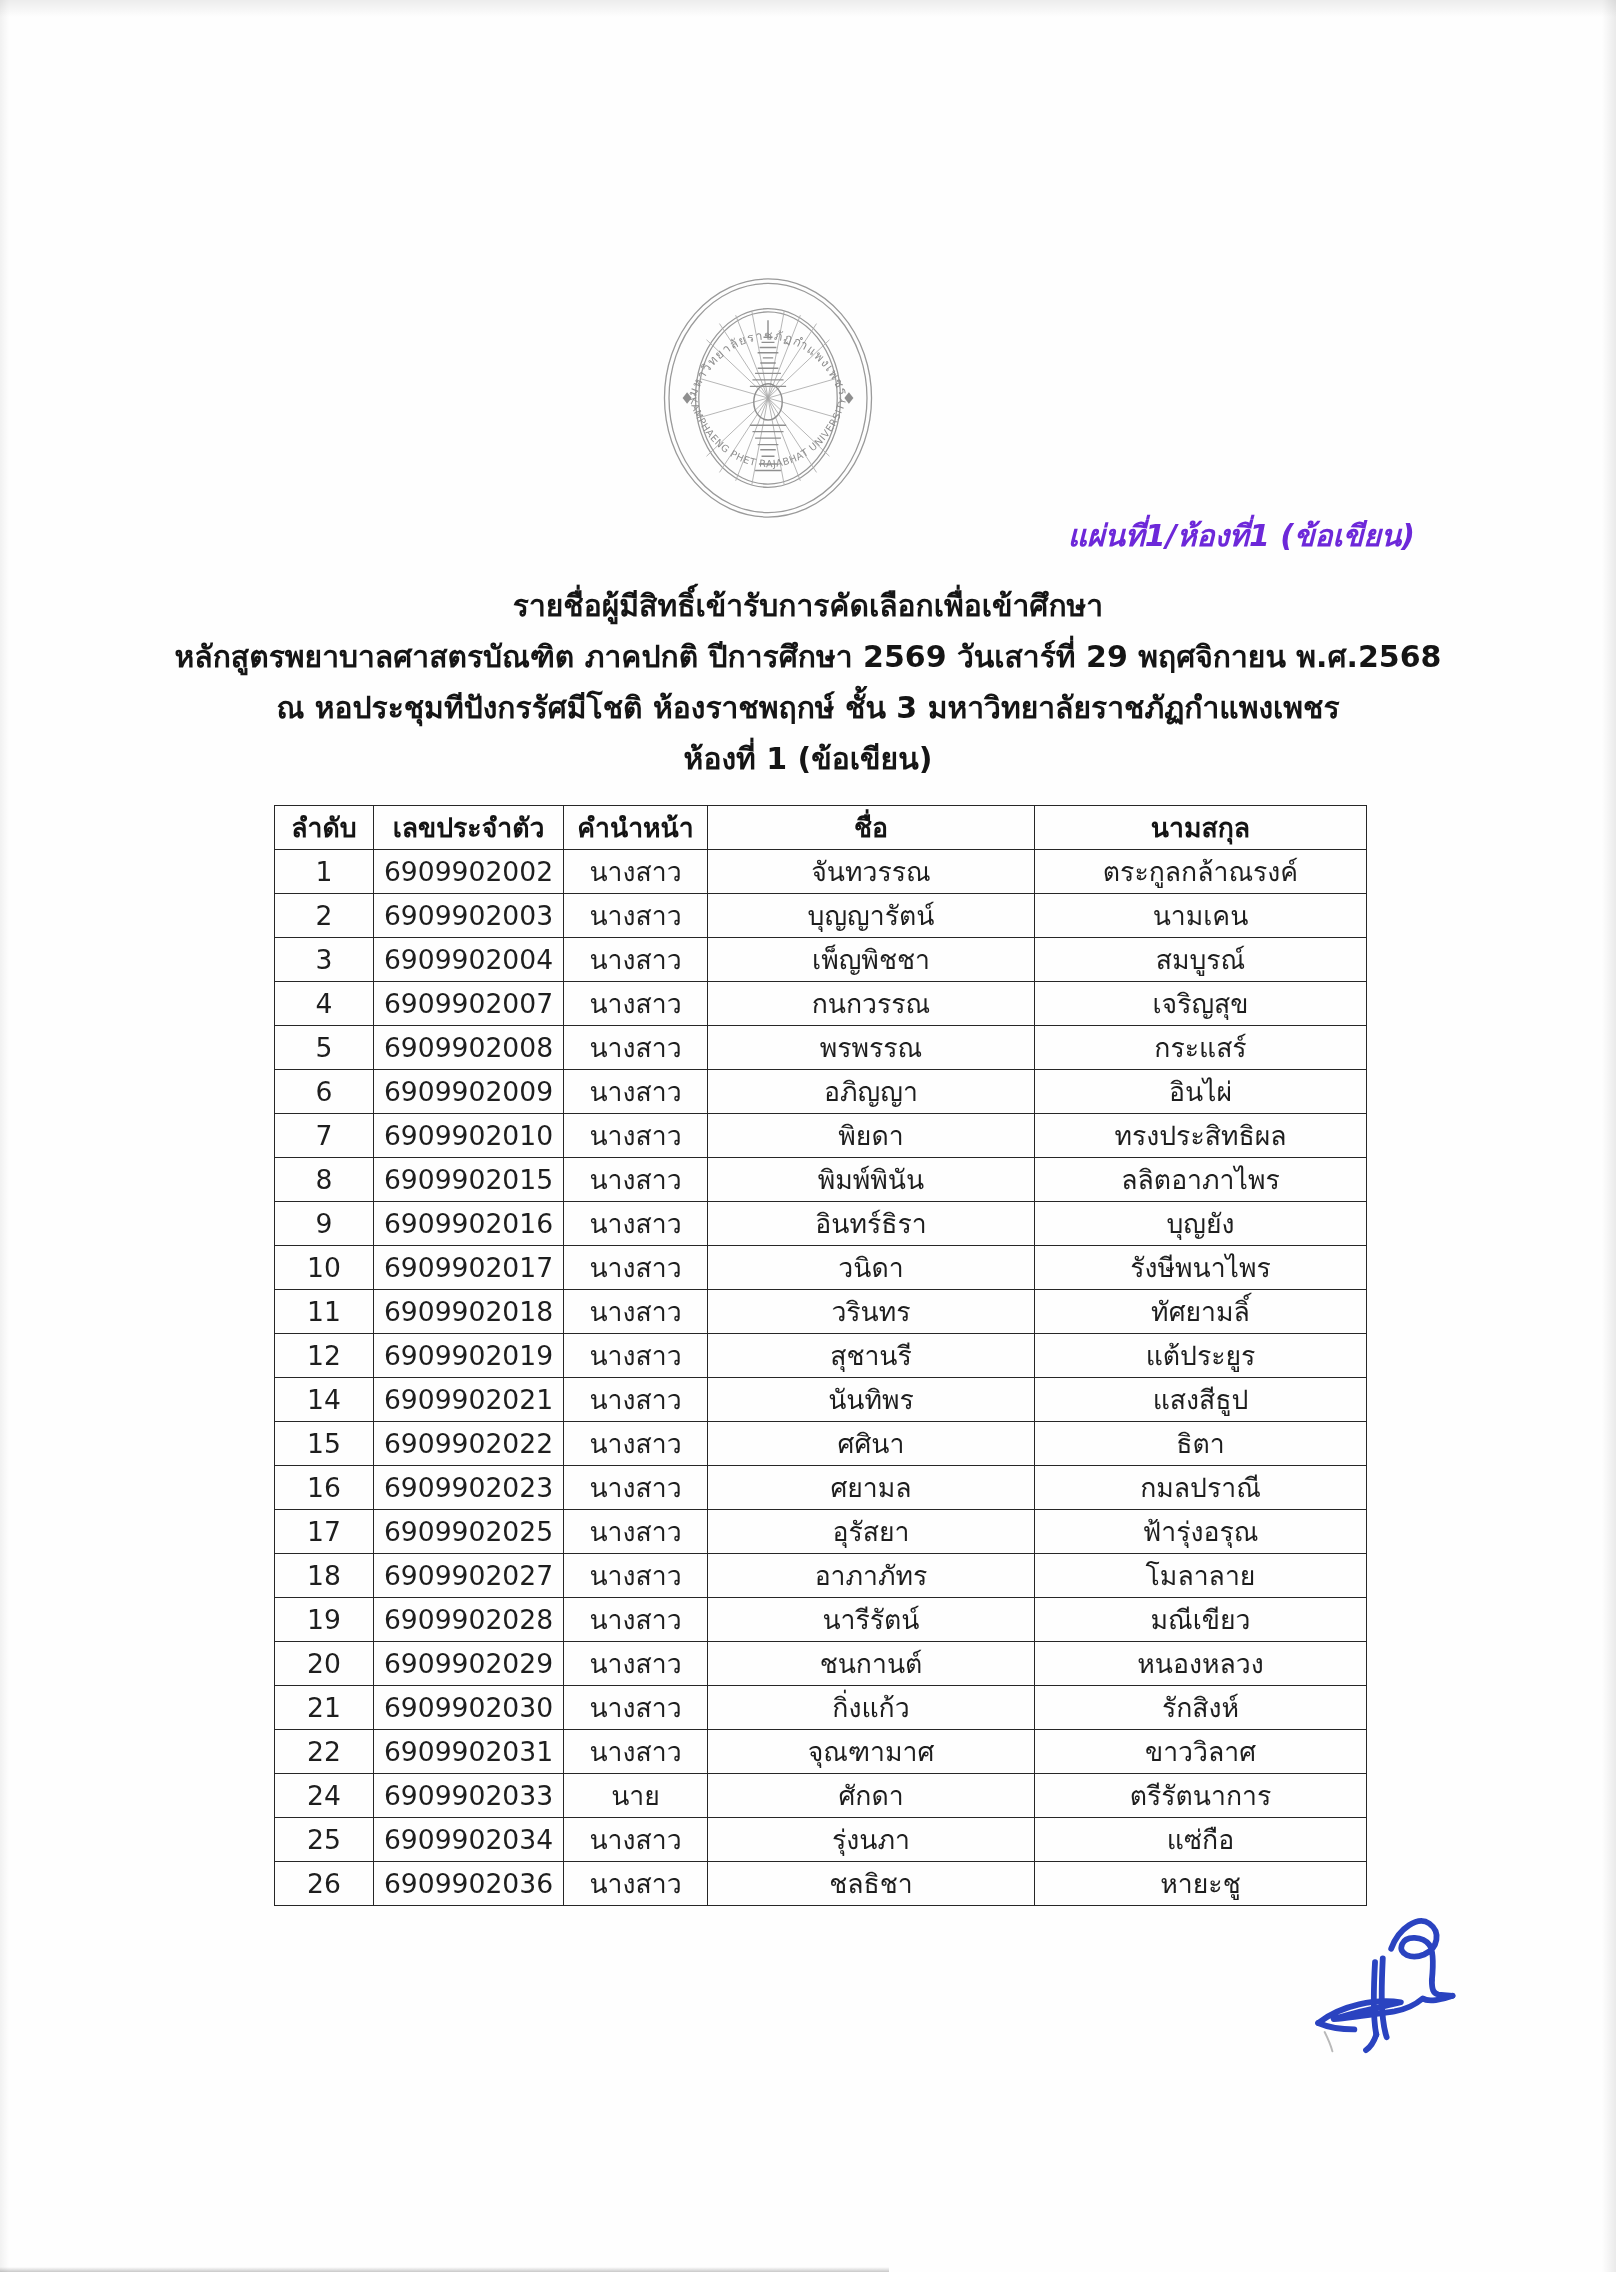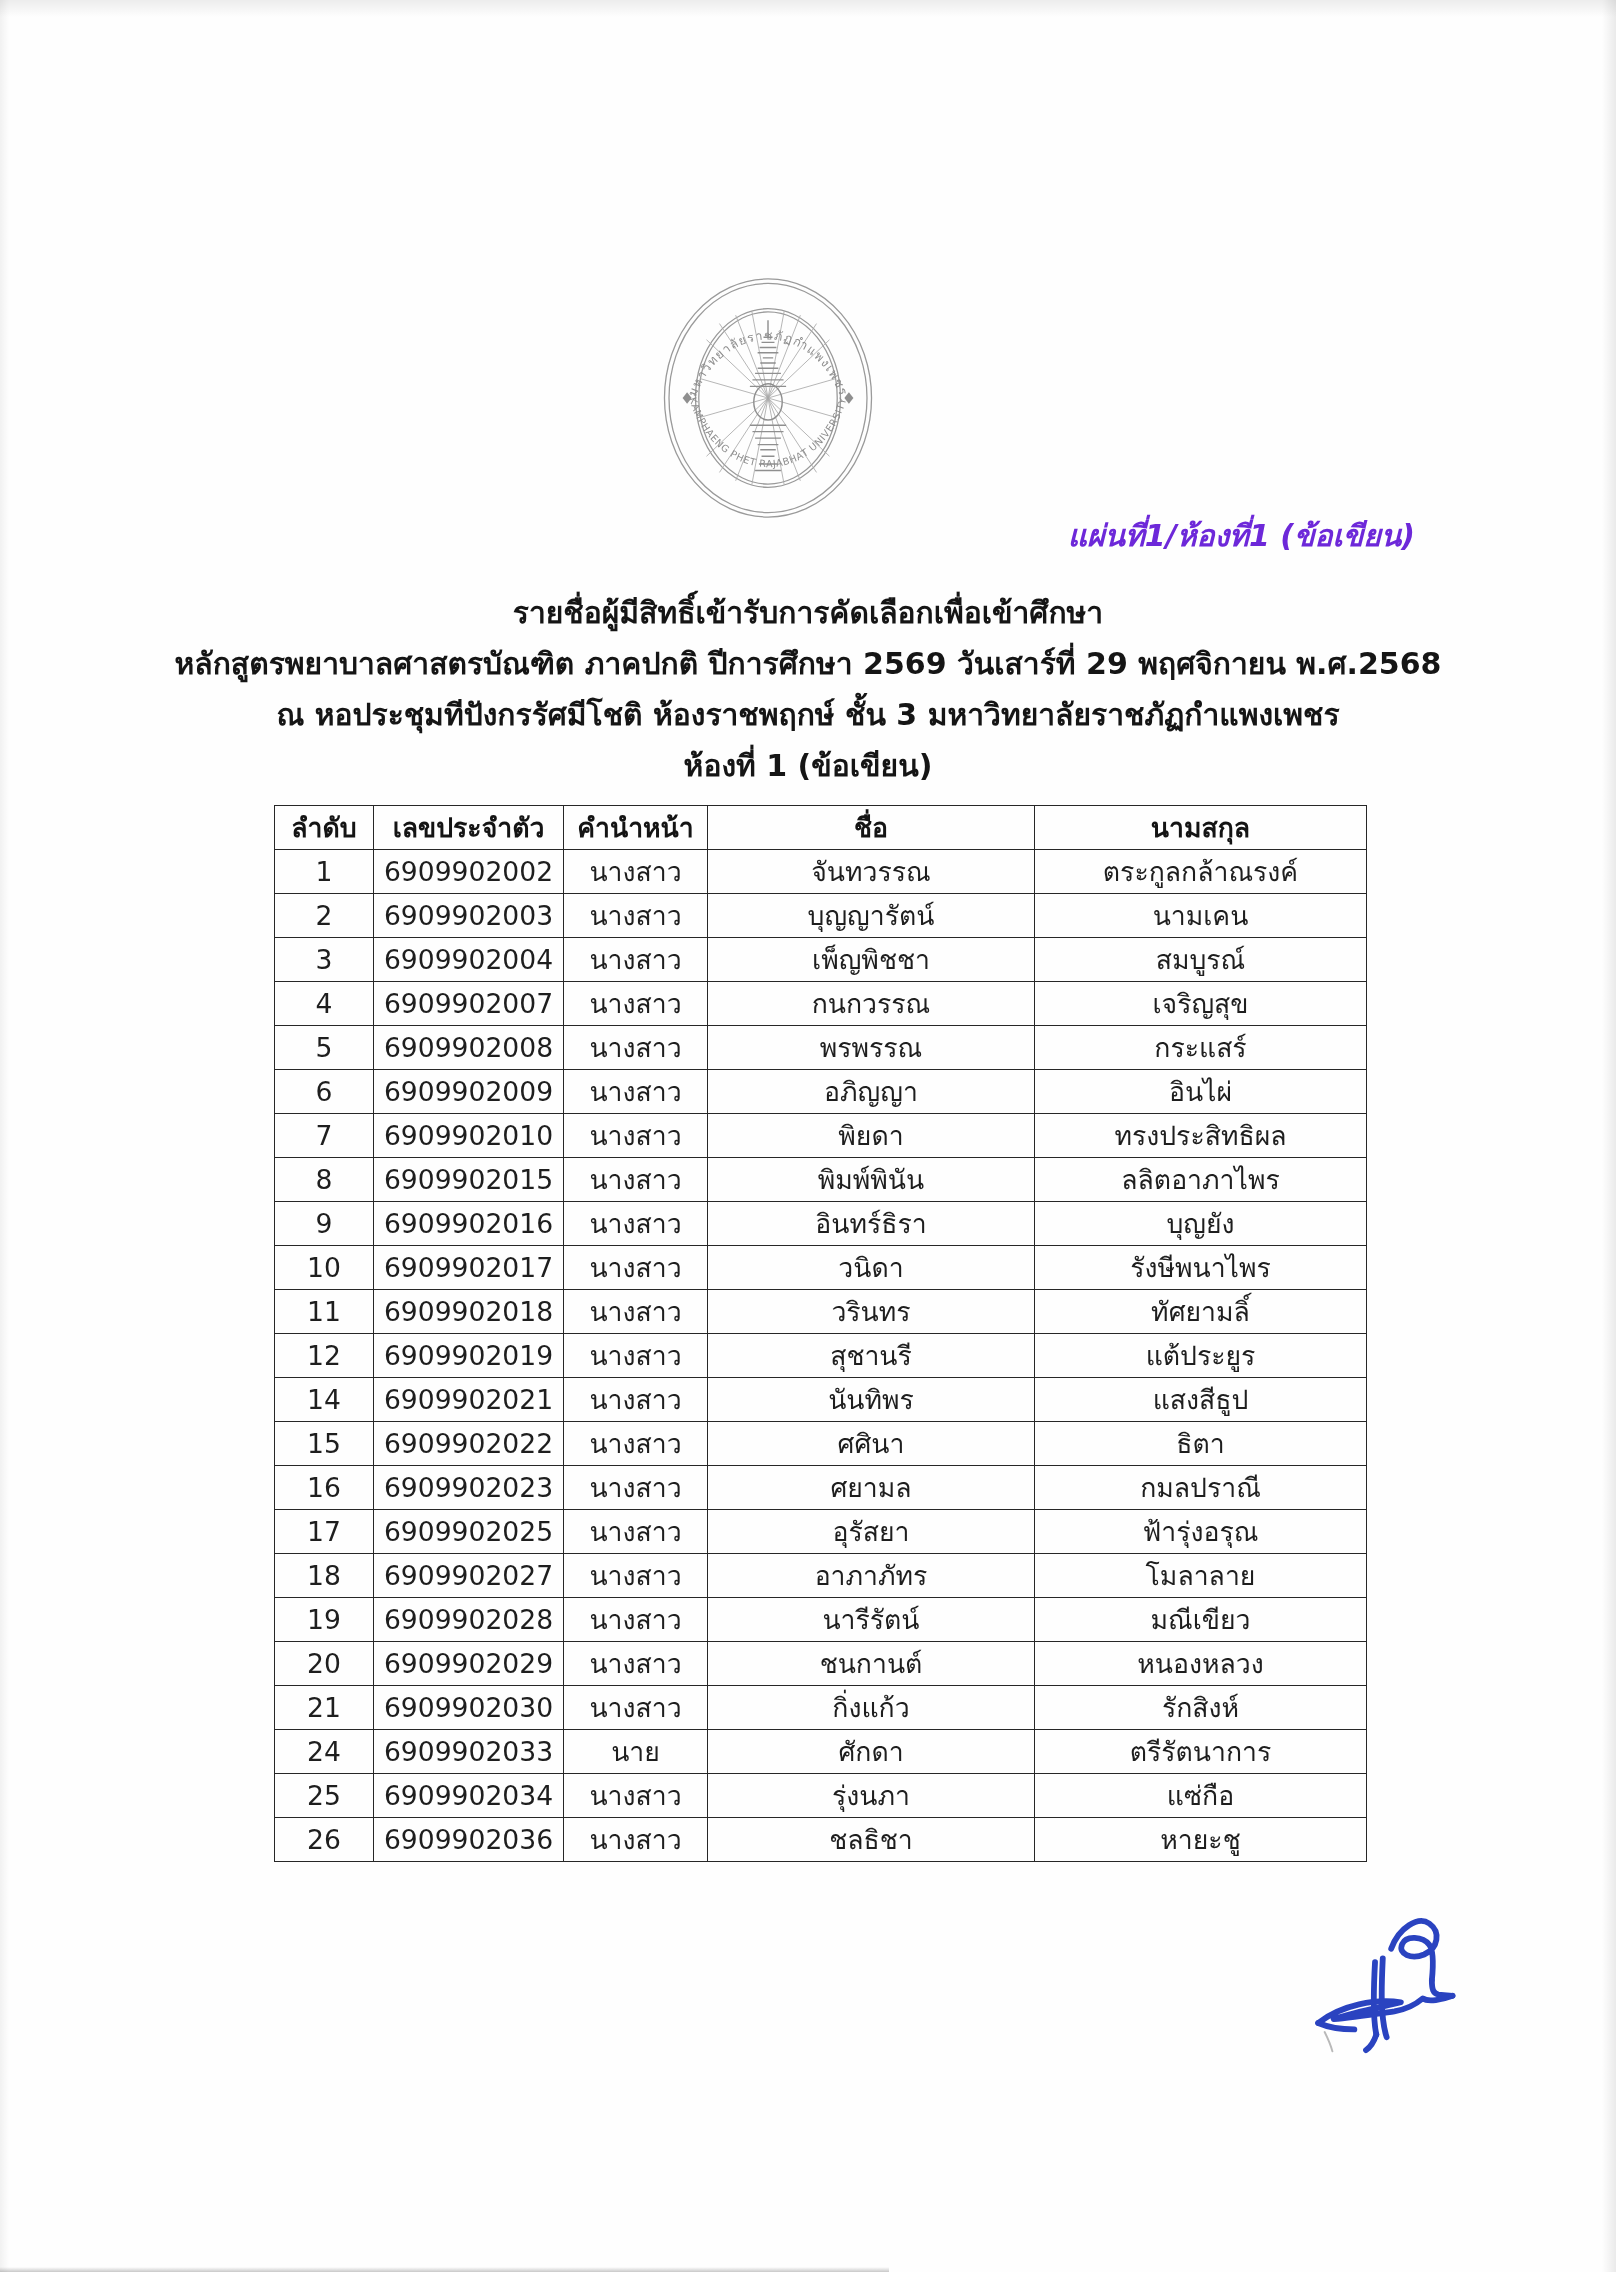--- a/index.html
+++ b/index.html
@@ -46,21 +46,20 @@
     font-weight: 600;
     color: #6d28d9;
     white-space: nowrap;
   }
 
   .titles {
     position: absolute;
     left: 0; top: 580px;
     width: 100%;
     text-align: center;
-    margin-top: 7px;
   }
   .title-line {
     font-size: 30px;
     font-weight: 700;
     line-height: 51px;
     color: #151515;
     white-space: nowrap;
   }
 
   table.roster {
@@ -330,20 +329,27 @@
           <td>หนองหลวง</td>
         </tr>
         <tr>
           <td>21</td>
           <td>6909902030</td>
           <td>นางสาว</td>
           <td>กิ่งแก้ว</td>
           <td>รักสิงห์</td>
         </tr>
         <tr>
+          <td>22</td>
+          <td>6909902031</td>
+          <td>นางสาว</td>
+          <td>จุณฑามาศ</td>
+          <td>ขาววิลาศ</td>
+        </tr>
+        <tr>
           <td>24</td>
           <td>6909902033</td>
           <td>นาย</td>
           <td>ศักดา</td>
           <td>ตรีรัตนาการ</td>
         </tr>
         <tr>
           <td>25</td>
           <td>6909902034</td>
           <td>นางสาว</td>

